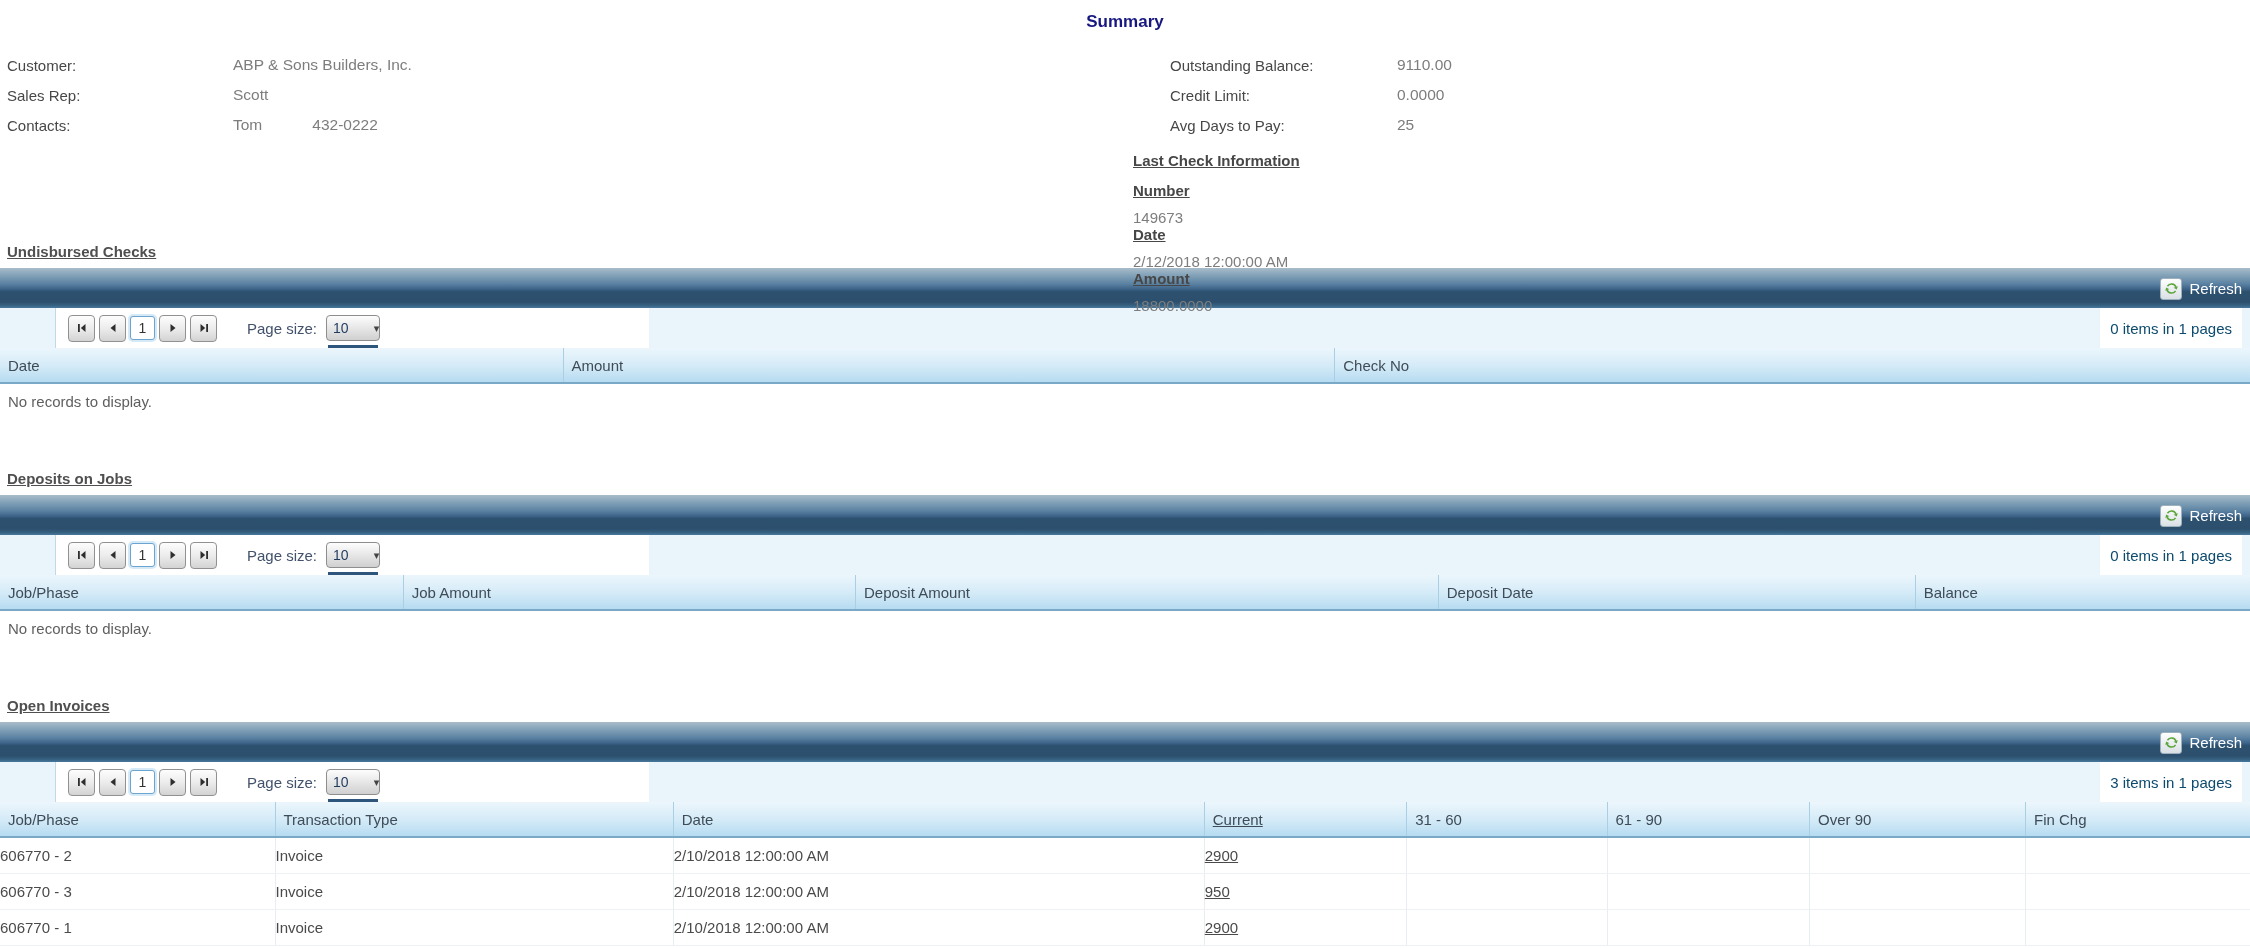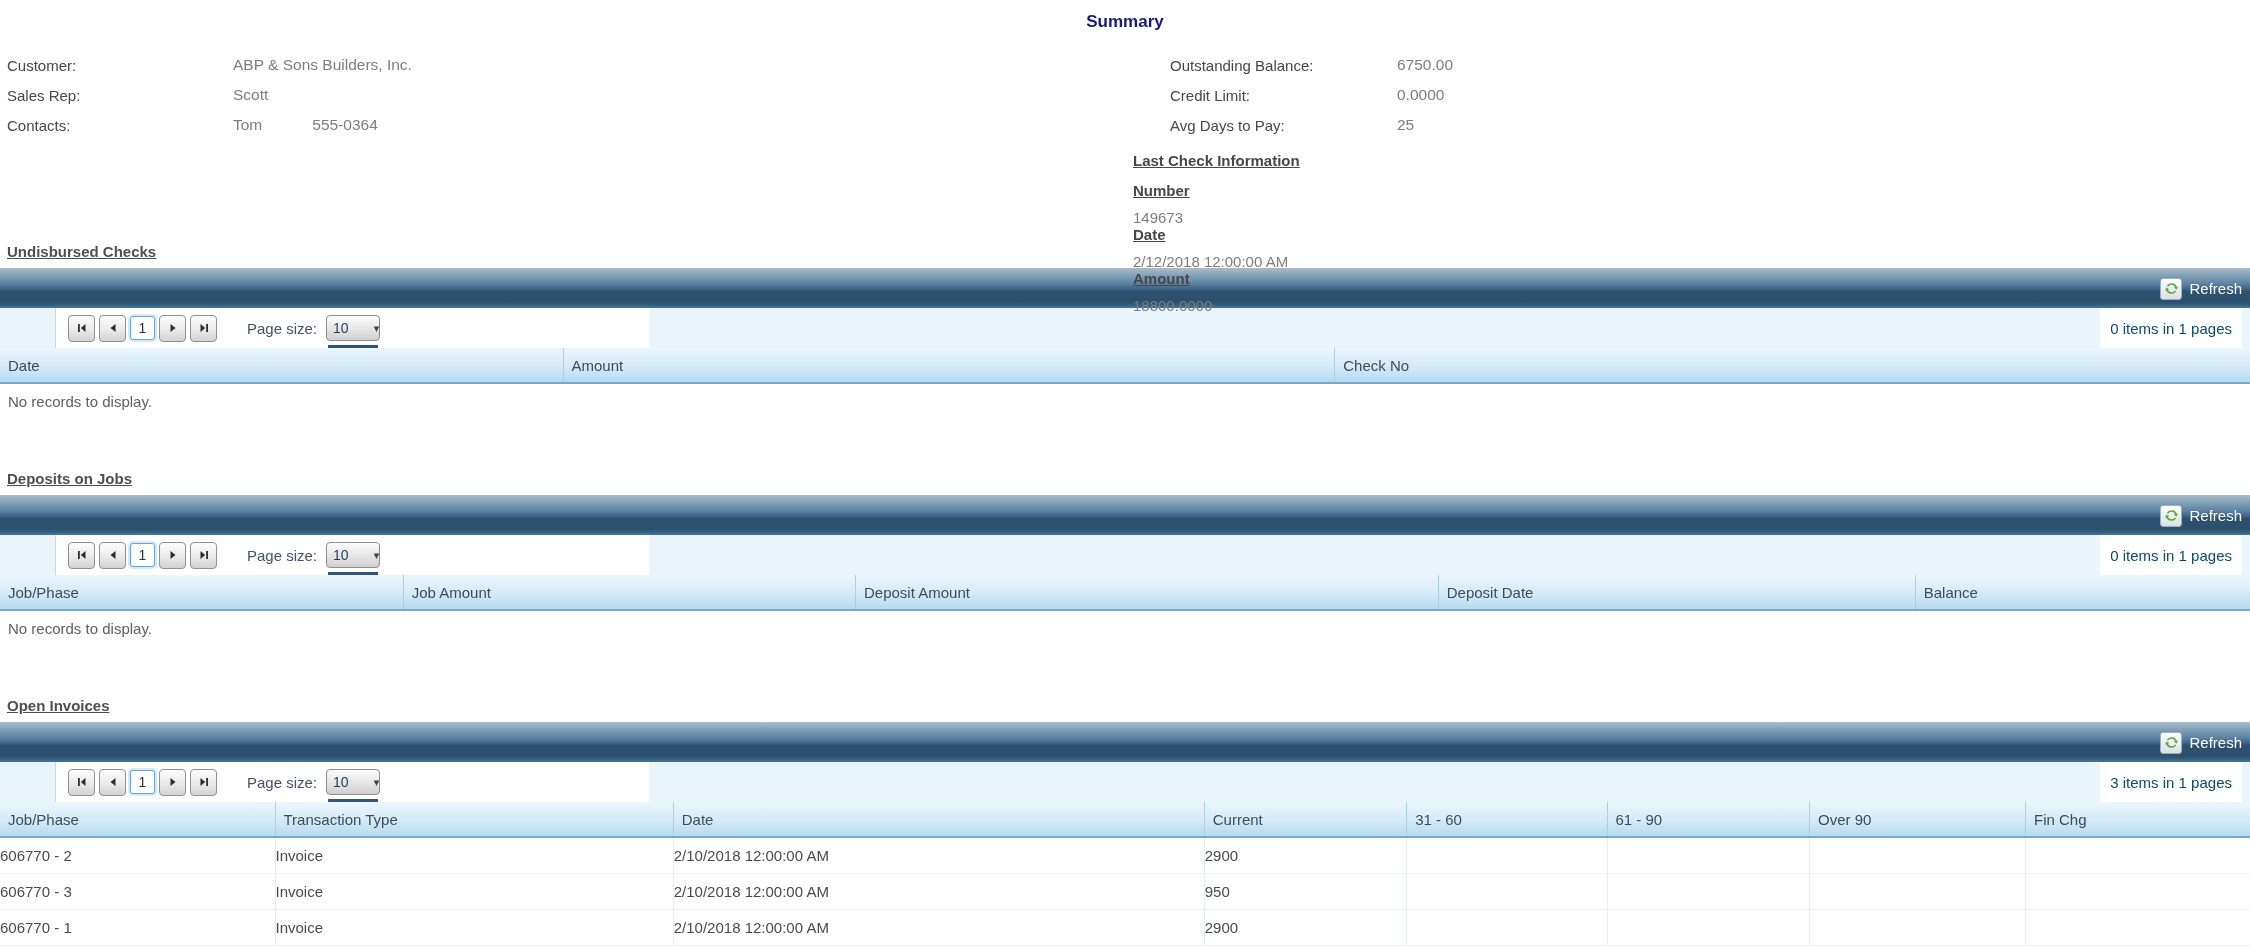--- a/index.html
+++ b/index.html
@@ -82,21 +82,21 @@
 
   .g1 .hcell:nth-child(1),.g1 .cell:nth-child(1){width:17.9%;}
   .g1 .hcell:nth-child(2),.g1 .cell:nth-child(2){width:20.1%;}
   .g1 .hcell:nth-child(3),.g1 .cell:nth-child(3){width:25.9%;}
   .g1 .hcell:nth-child(4),.g1 .cell:nth-child(4){width:21.2%;}
   .g1 .hcell:nth-child(5),.g1 .cell:nth-child(5){width:14.9%;}
 
   .g2 .hcell:nth-child(1),.g2 .cell:nth-child(1){width:12.2%;}
   .g2 .hcell:nth-child(2),.g2 .cell:nth-child(2){width:17.7%;}
   .g2 .hcell:nth-child(3),.g2 .cell:nth-child(3){width:23.6%;}
-  .g2 .hcell:nth-child(4),.g2 .cell:nth-child(4){width:9.0%;}
+  .g2 .hcell:nth-child(4),.g2 .cell:nth-child(4){width:9.0%;text-decoration:underline;}
   .g2 .hcell:nth-child(5),.g2 .cell:nth-child(5){width:8.9%;}
   .g2 .hcell:nth-child(6),.g2 .cell:nth-child(6){width:9.0%;}
   .g2 .hcell:nth-child(7),.g2 .cell:nth-child(7){width:9.6%;}
   .g2 .hcell:nth-child(8),.g2 .cell:nth-child(8){width:10.0%;}
 </style>
 </head>
 <body>
 
 <div class="topbar">
   <div class="summary-title">Summary</div>
@@ -106,28 +106,28 @@
       <span class="info-label">Customer:</span>
       <span class="info-value">ABP &amp; Sons Builders, Inc.</span>
     </div>
     <div class="info-row">
       <span class="info-label">Sales Rep:</span>
       <span class="info-value">Scott</span>
     </div>
     <div class="info-row">
       <span class="info-label">Contacts:</span>
       <span class="info-value">Tom</span>
-      <span class="info-value phone">555-0364</span>
+      <span class="info-value phone">432-0222</span>
     </div>
   </div>
 
   <div class="sum-block">
     <div class="info-row">
       <span class="info-label">Outstanding Balance:</span>
-      <span class="info-value">6750.00</span>
+      <span class="info-value">9110.00</span>
     </div>
     <div class="info-row">
       <span class="info-label">Credit Limit:</span>
       <span class="info-value">0.0000</span>
     </div>
     <div class="info-row">
       <span class="info-label">Avg Days to Pay:</span>
       <span class="info-value">25</span>
     </div>
     <div class="check-title">Last Check Information</div>

